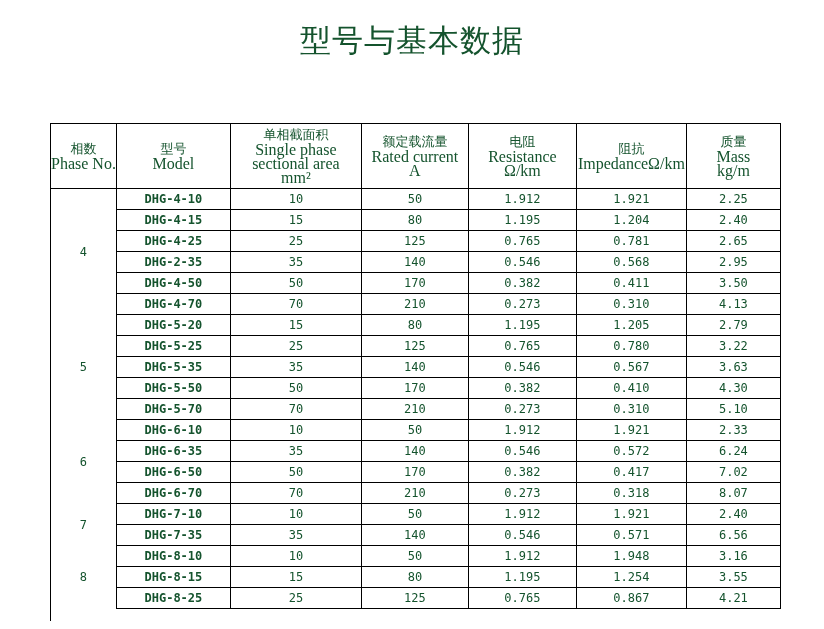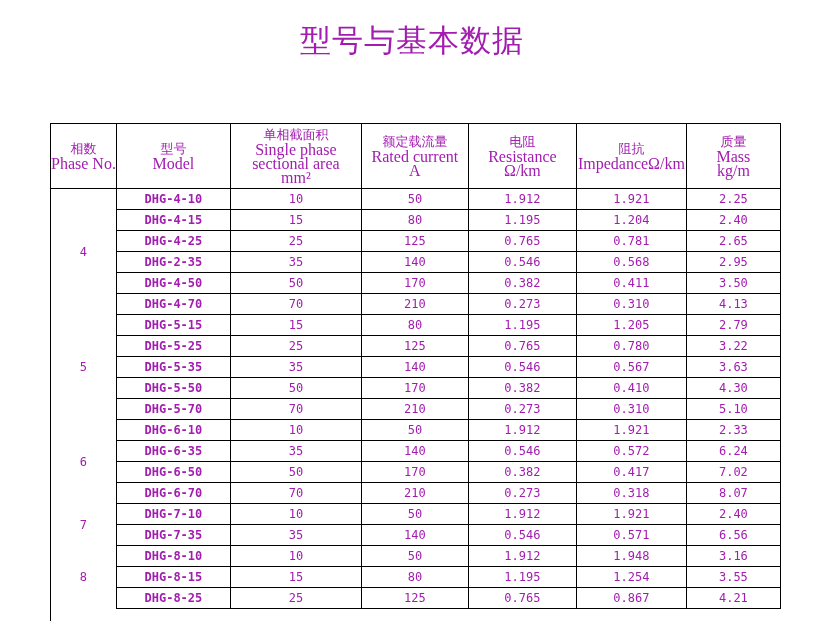--- a/index.html
+++ b/index.html
@@ -6,21 +6,21 @@
     margin: 0;
     padding: 0;
     background: #ffffff;
   }
   .slide {
     position: relative;
     width: 824px;
     height: 627px;
     background: #ffffff;
     overflow: hidden;
-    color: #a21caf;
+    color: #14532d;
   }
   .title-zh {
     position: absolute;
     top: 20px;
     left: 0;
     width: 824px;
     text-align: center;
     font-family: "DejaVu Serif", "Liberation Serif", serif;
     font-size: 31px;
     line-height: 40px;
@@ -191,21 +191,21 @@
         <tr>
           <td class="model">DHG-4-70</td>
           <td>70</td>
           <td>210</td>
           <td>0.273</td>
           <td>0.310</td>
           <td>4.13</td>
         </tr>
         <tr>
           <td class="phase-cell" rowspan="5">5</td>
-          <td class="model">DHG-5-15</td>
+          <td class="model">DHG-5-20</td>
           <td>15</td>
           <td>80</td>
           <td>1.195</td>
           <td>1.205</td>
           <td>2.79</td>
         </tr>
         <tr>
           <td class="model">DHG-5-25</td>
           <td>25</td>
           <td>125</td>

